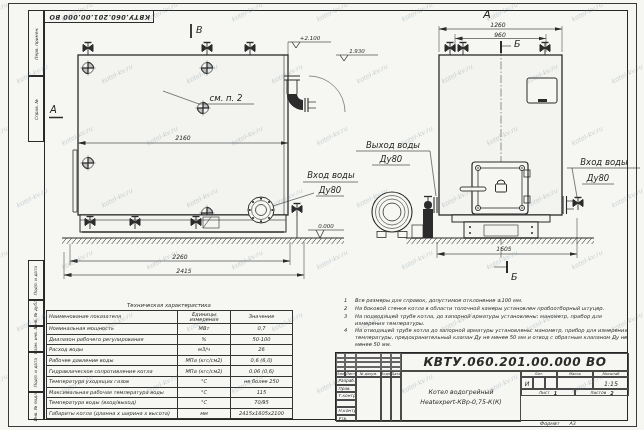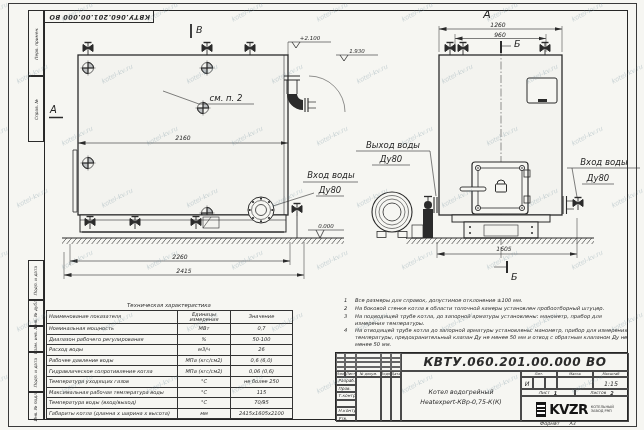--- a/index.html
+++ b/index.html
@@ -545,26 +545,18 @@
   <div class="c" style="left:221px;top:24px;width:36px;height:12px"></div>
   <div class="c small-val" style="left:257px;top:24px;width:36px;height:12px">1:15</div>
   <div class="c sheet-cell" style="left:185px;top:36px;width:54px;height:7px">
     <span>Лист</span>
       <b>1</b>
   </div>
   <div class="c sheet-cell" style="left:239px;top:36px;width:54px;height:7px">
     <span>Листов</span>
       <b>2</b>
   </div>
-  <div class="c company" style="left:185px;top:43px;width:108px;height:26px">
-    <span class="stripes"></span>
-    <span class="kvzr">KVZR</span>
-    <span class="ctext">
-      <span>КОТЕЛЬНЫЙ</span>
-      <span>ЗАВОД РЭП</span>
-    </span>
-  </div>
 </div>
 
 <div class="abs fmt">
   <span>Формат</span>
   <span>А3</span>
 </div>
 
 </body></html>

